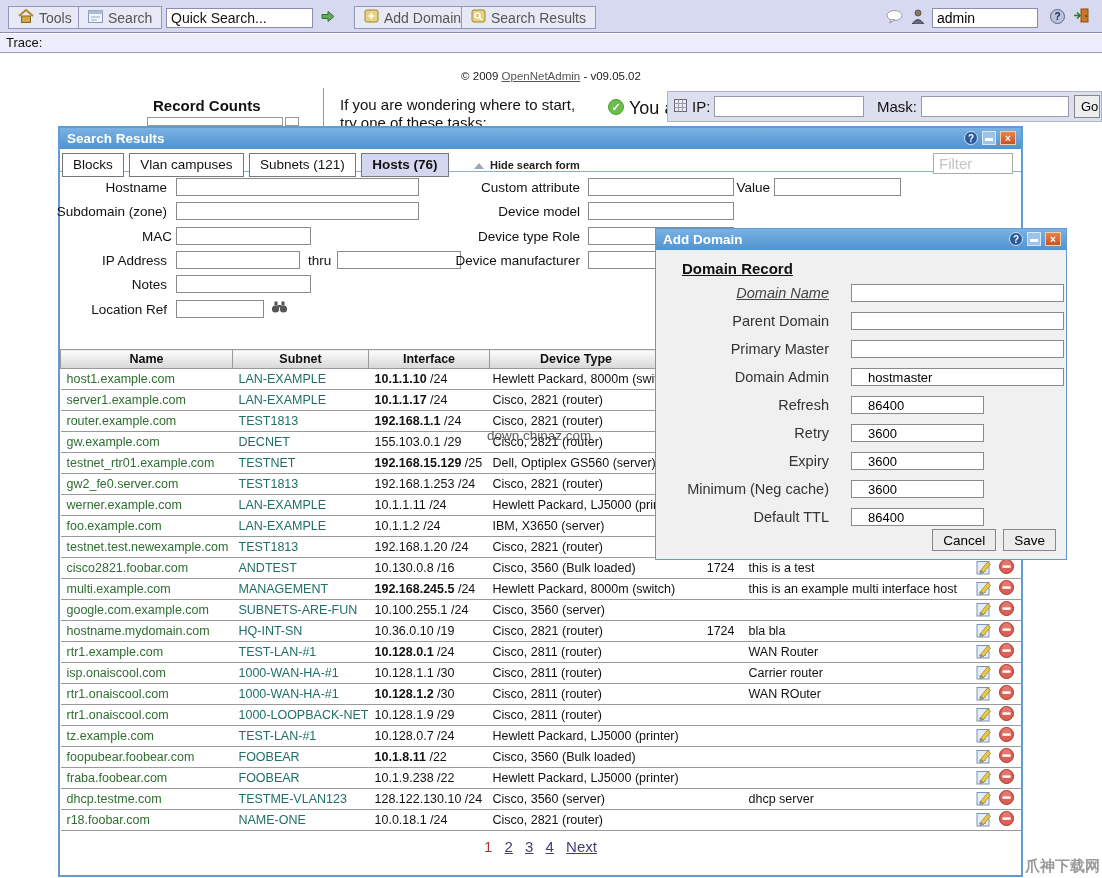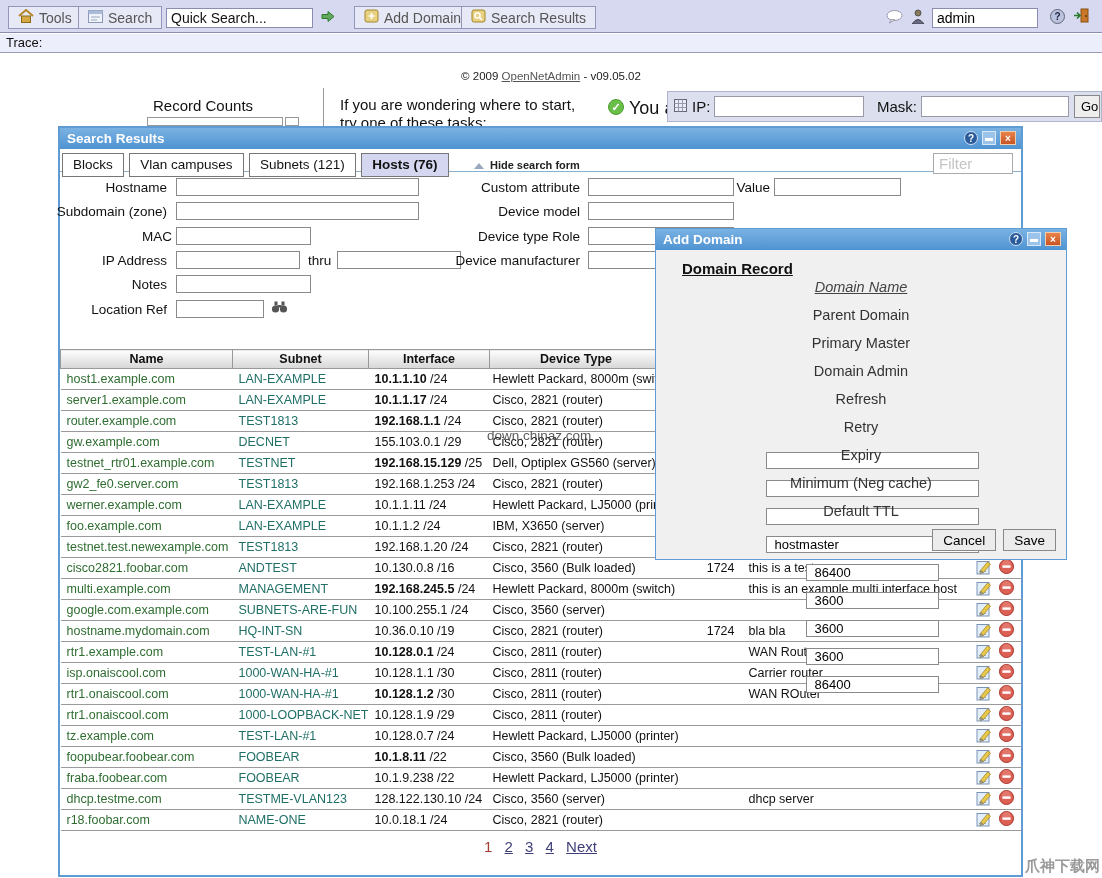--- a/index.html
+++ b/index.html
@@ -35,21 +35,21 @@
 
   
   .tracebar { position:absolute; left:0; top:34px; width:1102px; height:19px;
               background:#eceefb; border-bottom:1px solid #9a9db8; font-size:13px;
               line-height:18px; padding-left:6px; z-index:2; }
 
   
   .copyright { position:absolute; left:0; top:70px; width:1102px; text-align:center;
                font-size:11.5px; color:#222; z-index:1; }
   .copyright .brand { color:#555; text-decoration:underline; cursor:pointer; }
-  .record-counts { position:absolute; left:153px; top:97px; font-size:15px; font-weight:normal; z-index:1;text-align:center; }
+  .record-counts { position:absolute; left:153px; top:97px; font-size:15px; font-weight:bold; z-index:1;text-align:center; }
   .sliver1 { position:absolute; left:147px; top:117px; width:136px; height:9px; border:1px solid #999; z-index:1; }
   .sliver2 { position:absolute; left:285px; top:117px; width:14px; height:9px; border:1px solid #999; z-index:1; }
   .vdiv { position:absolute; left:323px; top:88px; height:38px; border-left:1px solid #999; z-index:1; }
   .intro { position:absolute; left:340px; top:96px; font-size:15px; line-height:18px; z-index:1; }
   .status-check { position:absolute; left:608px; top:99px; width:16px; height:16px; border-radius:50%;
                   background:#6abf4b; border:1px solid #4a9f2b; color:#fff; font-size:11px;
                   font-weight:bold; text-align:center; line-height:15px; z-index:1; }
   .status-text { position:absolute; left:629px; top:98px; font-size:18px; z-index:1; white-space:nowrap; }
   .ip-panel { position:absolute; left:667px; top:91px; width:435px; height:31px;
               background:#dcdfee; border:1px solid #b0b4cc; z-index:2; }
@@ -112,24 +112,24 @@
   .pager { margin-top:7px; text-align:center; font-size:15px; }
   .pager span { margin:0 4px; cursor:pointer; }
   .pg-cur { color:#a33a33; }
   .pg-link { color:#3f3f78; text-decoration:underline; }
 
   
   .add-win { position:absolute; left:655px; top:228px; width:412px; height:332px;
              border:1px solid #5f9cd4; background:#f0f0f0; z-index:10; }
   .ad-body { padding-top:6px; position:relative; height:309px; }
   .ad-title { margin:4px 12px 2px 26px; font-size:15px; font-weight:bold; text-decoration:underline; }
-  .ad-row { display:flex; align-items:center; height:28px;flex-direction:column; }
+  .ad-row { display:flex; align-items:center; height:28px; }
   .ad-label { flex:0 0 173px; text-align:right; font-size:14.5px; color:#333; white-space:nowrap; }
   .ad-label.link { font-style:italic; text-decoration:underline; color:#444; cursor:pointer; }
-  .ad-input { margin-left:22px; height:18px; border:1px solid #8a8a8a; padding:0 8px; font-size:13px; background:#fff; }
+  .ad-input { margin-left:22px; height:18px; border:1px solid #8a8a8a; padding:0 16px; font-size:13px; background:#fff; }
   .ad-input.wide { width:213px; }
   .ad-input.narrow { width:133px; }
   .ad-buttons { position:absolute; right:10px; bottom:8px; display:flex; gap:7px; }
   .ad-buttons button { height:22px; font-size:13.5px; background:#ececec; border:1px solid #888; cursor:pointer; padding:0 10px; }
 
   
   .wm-center { position:absolute; left:487px; top:428px; font-size:13.5px; color:#3d3d3d; z-index:6; opacity:.85; }
   .wm-corner { position:absolute; right:2px; top:857px; font-size:15px; font-weight:bold; color:#9a9a9a; z-index:30; }
 </style>
 </head>

